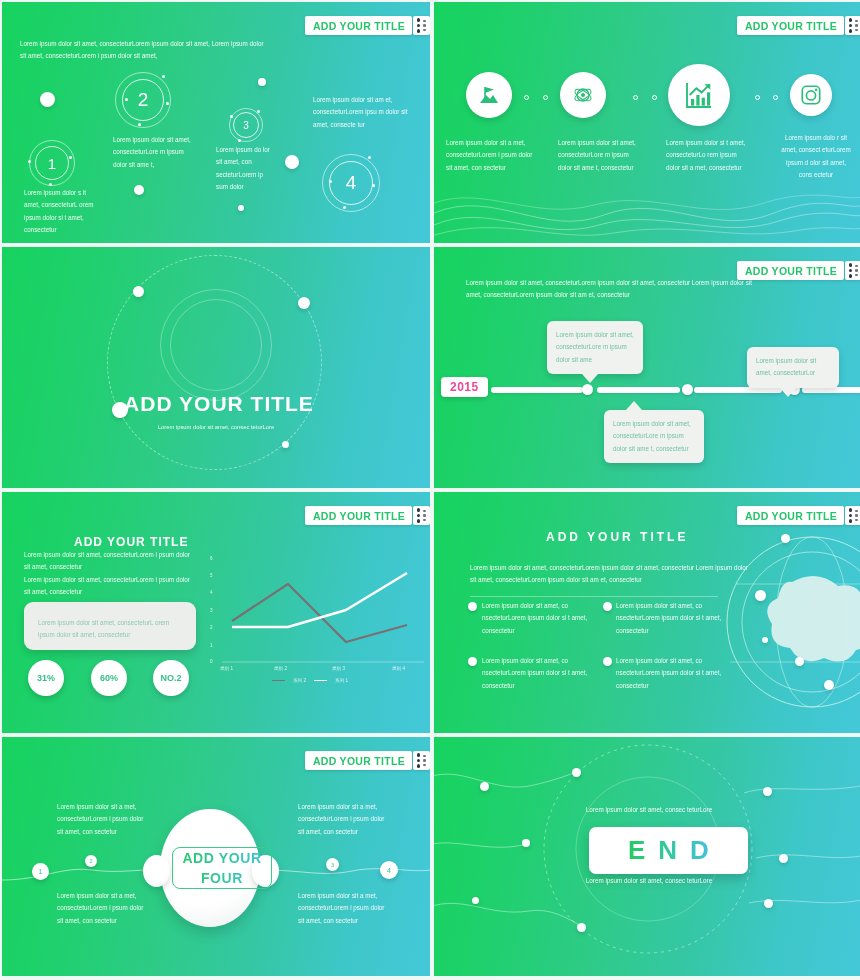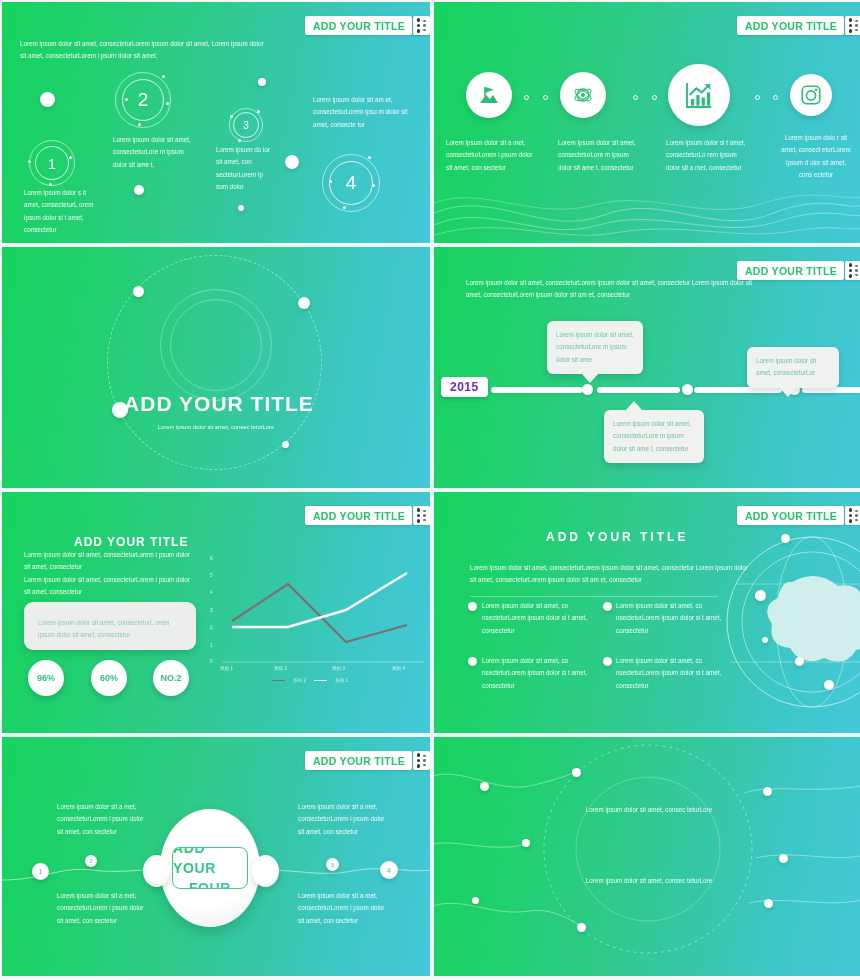--- a/index.html
+++ b/index.html
@@ -94,21 +94,21 @@
     box-shadow:0 3px 7px rgba(0,0,0,.15);
     padding:8px 9px; color:#7fc9a8;
   }
   .bubble .para{color:#72c3a3;}
   .bubble:after{content:"";position:absolute;width:0;height:0;}
   .bub-down:after{bottom:-9px;left:36%;border-left:8px solid transparent;border-right:8px solid transparent;border-top:9px solid #f0f2f0;}
   .bub-up:after{top:-9px;left:22%;border-left:8px solid transparent;border-right:8px solid transparent;border-bottom:9px solid #f0f2f0;}
   .yearbox{
     position:absolute;background:#fff;border-radius:4px;padding:3px 9px;
     box-shadow:0 2px 5px rgba(0,0,0,.16);
-    color:#6d28d9;font-weight:bold;font-size:12px;letter-spacing:.5px;
+    color:#ec4899;font-weight:bold;font-size:12px;letter-spacing:.5px;
   }
 
   
   .card{
     position:absolute;background:#eceeec;border-radius:9px;
     box-shadow:0 4px 9px rgba(0,0,0,.15);padding:10px 14px;
   }
   .card .para{color:#8fc8b4;}
   .statc{
     position:absolute;width:36px;height:36px;border-radius:50%;background:#fff;
@@ -398,21 +398,21 @@
       </div>
 
       <div class="wtitle" style="position:absolute;left:72px;top:43px;font-size:12px;">ADD YOUR TITLE</div>
       <div class="para" style="position:absolute;left:22px;top:57px;width:172px;">Lorem ipsum dolor sit amet, consecteturLorem i psum dolor sit amet, consectetur</div>
       <div class="para" style="position:absolute;left:22px;top:82px;width:172px;">Lorem ipsum dolor sit amet, consecteturLorem i psum dolor sit amet, consectetur</div>
 
       <div class="card" style="left:22px;top:110px;width:172px;height:48px;">
         <div class="para" style="margin-top:5px;">Lorem ipsum dolor sit amet, consecteturL orem ipsum dolor sit amet, consectetur</div>
       </div>
 
-      <div class="statc" style="left:26px;top:168px;">96%</div>
+      <div class="statc" style="left:26px;top:168px;">31%</div>
       <div class="statc" style="left:89px;top:168px;">60%</div>
       <div class="statc" style="left:151px;top:168px;">NO.2</div>
 
       <div style="position:absolute;left:198px;top:58px;width:225px;height:122px;">
         <svg width="225" height="122" viewBox="0 0 225 122">
           <line x1="22" y1="112" x2="224" y2="112" stroke="rgba(255,255,255,.5)" stroke-width=".7"></line>
           <polyline points="32,71 88,34 146,92 207,75" fill="none" stroke="#7a6f72" stroke-width="2.2" stroke-linejoin="round"></polyline>
           <polyline points="32,77 88,77 146,60 207,23" fill="none" stroke="#ffffff" stroke-width="2.6" stroke-linejoin="round"></polyline>
         </svg>
         <div class="axlab" style="left:10px;top:6px;">6</div>
@@ -514,21 +514,21 @@
 
       <svg style="position:absolute;left:0;top:0;width:428px;height:239px;">
         <path d="M0,143 C40,143 60,129 90,133 C120,137 140,131 170,133" fill="none" stroke="rgba(255,255,255,.6)" stroke-width=".9"></path>
         <path d="M262,133 C300,133 320,140 350,134 C380,128 410,136 428,133" fill="none" stroke="rgba(255,255,255,.6)" stroke-width=".9"></path>
       </svg>
 
       <div class="bigcircle" style="left:158px;top:72px;width:100px;height:118px;"></div>
       <div class="lobe" style="left:141px;top:118px;width:27px;height:32px;"></div>
       <div class="lobe" style="left:250px;top:118px;width:27px;height:32px;"></div>
 
-      <div class="titlebox" style="left:170px;top:110px;width:76px;height:42px;">
+      <div class="titlebox" style="left:170px;top:110px;width:100px;height:42px;">
         <span>ADD YOUR</span>
         <span>FOUR</span>
       </div>
 
       <div class="numnode" style="left:30px;top:126px;width:17px;height:17px;">1</div>
       <div class="numnode" style="left:83px;top:118px;width:12px;height:12px;font-size:5.5px;">2</div>
       <div class="numnode" style="left:324px;top:121px;width:13px;height:13px;font-size:5.5px;">3</div>
       <div class="numnode" style="left:378px;top:124px;width:18px;height:18px;">4</div>
 
       <div class="para" style="position:absolute;left:55px;top:64px;width:88px;">Lorem ipsum dolor sit a met, consecteturLorem i psum dolor sit amet, con sectetur</div>
@@ -555,18 +555,21 @@
       <div class="dot" style="left:138px;top:31px;width:9px;height:9px;"></div>
       <div class="dot" style="left:88px;top:102px;width:8px;height:8px;"></div>
       <div class="dot" style="left:38px;top:160px;width:7px;height:7px;"></div>
       <div class="dot" style="left:143px;top:186px;width:9px;height:9px;"></div>
       <div class="dot" style="left:329px;top:50px;width:9px;height:9px;"></div>
       <div class="dot" style="left:345px;top:117px;width:9px;height:9px;"></div>
       <div class="dot" style="left:330px;top:162px;width:9px;height:9px;"></div>
 
       <div class="para" style="position:absolute;left:150px;top:67px;width:130px;text-align:center;">Lorem ipsum dolor sit amet, consec teturLore</div>
 
+      <div class="endbox" style="left:155px;top:90px;">
+        <span>END</span>
+      </div>
 
       <div class="para" style="position:absolute;left:150px;top:138px;width:130px;text-align:center;">Lorem ipsum dolor sit amet, consec teturLore</div>
     </div>
   </div>
 
 </div>
 
 </body></html>

